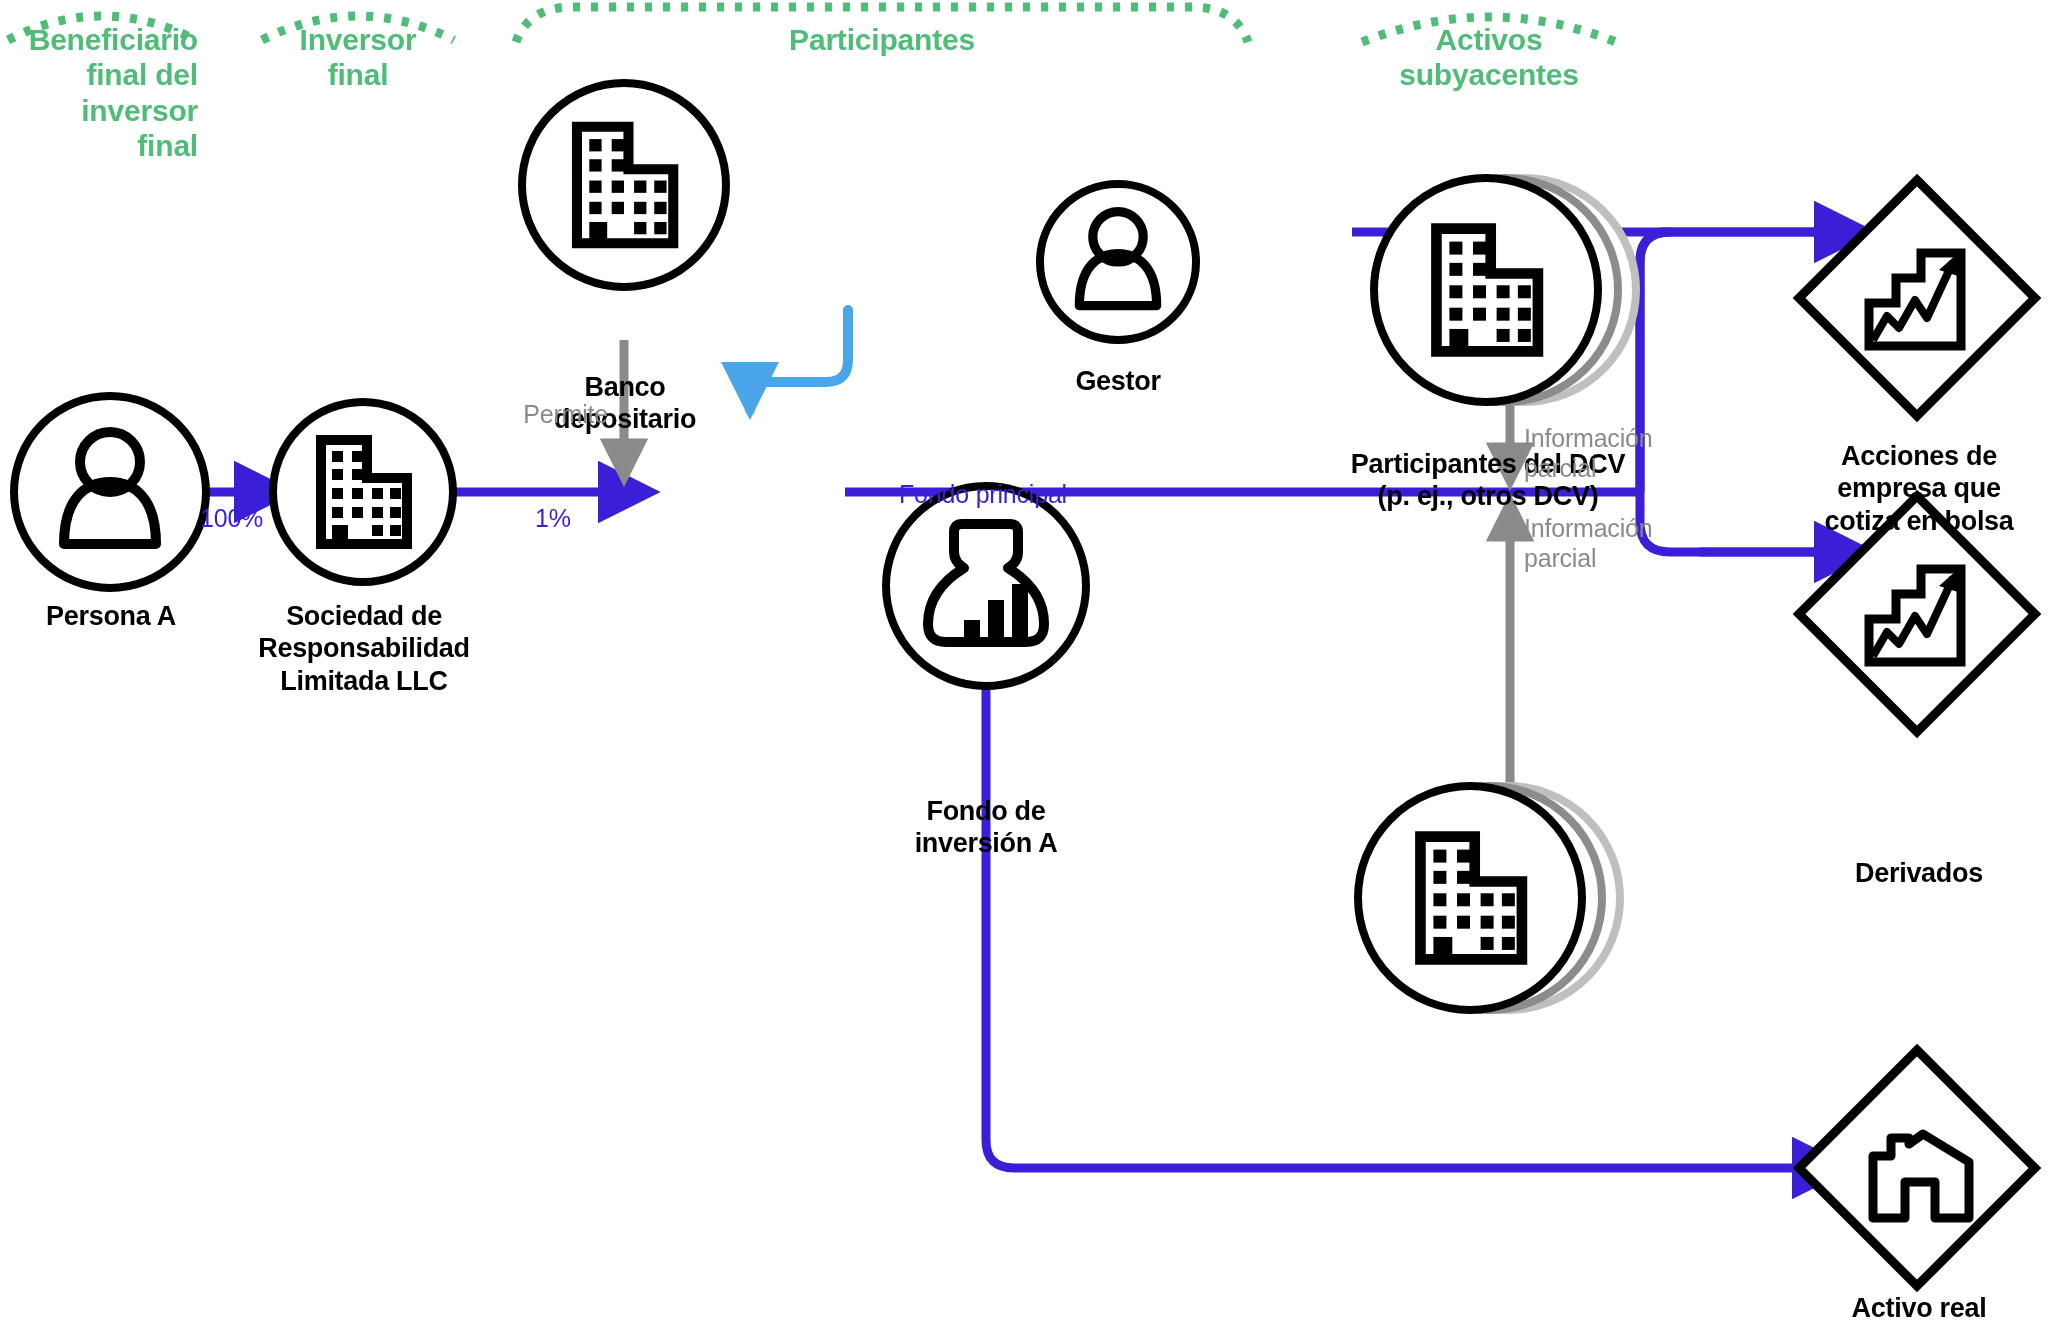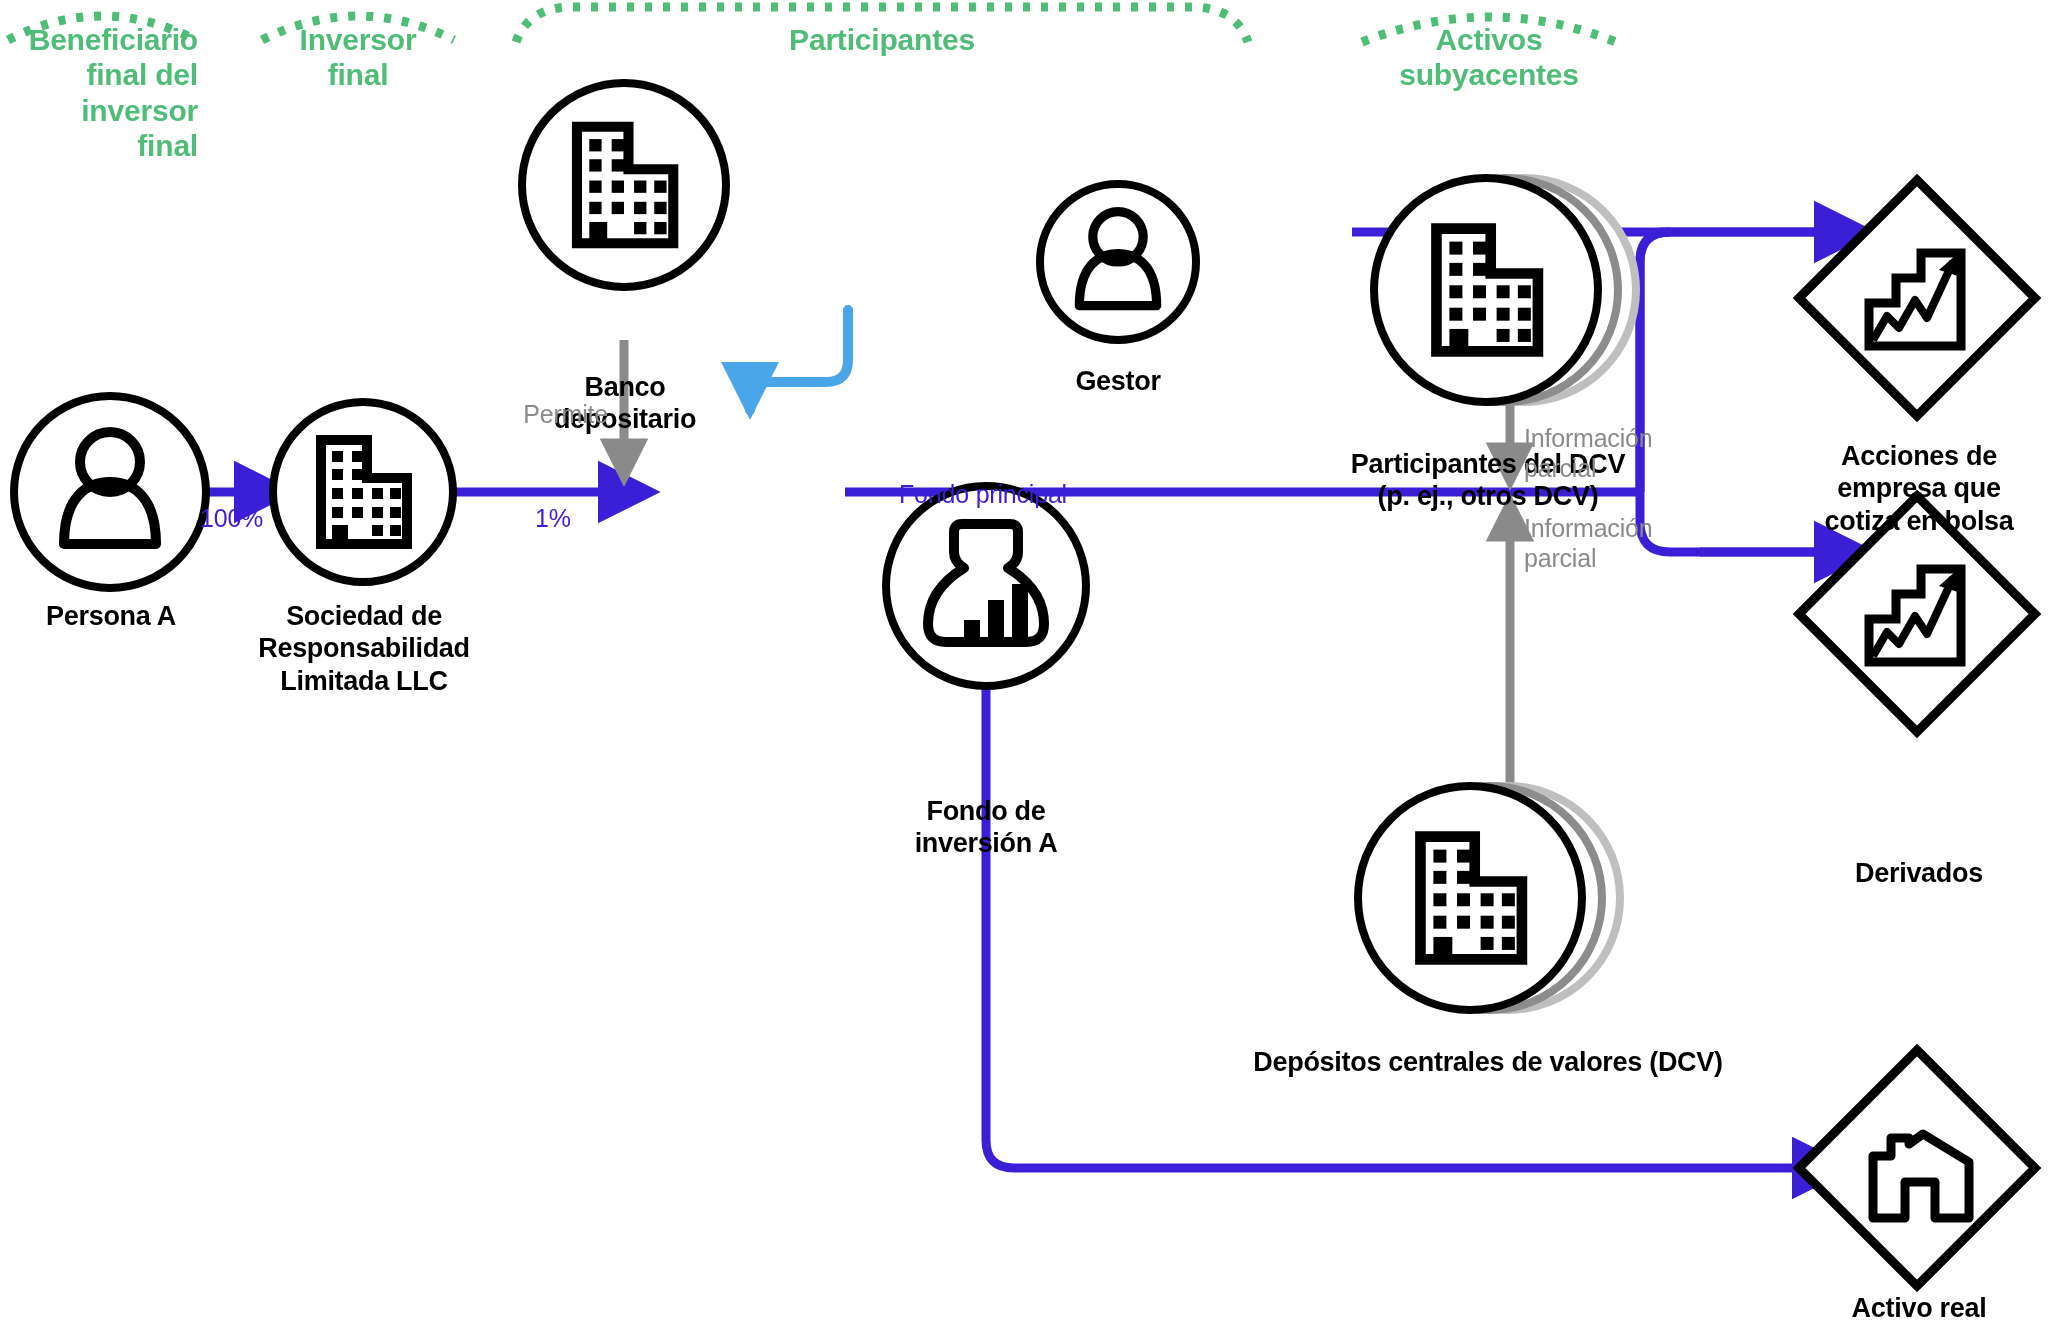--- a/index.html
+++ b/index.html
@@ -289,21 +289,20 @@
 Limitada LLC</div>
 
   <div class="node-label" style="left:1008px; top:365px; width:220px;">Gestor</div>
 
   <div class="node-label" style="left:1248px; top:448px; width:480px; white-space:pre-line;">Participantes del DCV
 (p. ej., otros DCV)</div>
 
   <div class="node-label" style="left:866px; top:795px; width:240px; white-space:pre-line;">Fondo de
 inversión A</div>
 
-  <div class="node-label" style="left:1118px; top:1046px; width:740px;">Depósitos centrales de valores (DCV)</div>
 
   <div class="node-label" style="left:1790px; top:440px; width:258px; white-space:pre-line;">Acciones de
 empresa que
 cotiza en bolsa</div>
 
   <div class="node-label" style="left:1790px; top:857px; width:258px;">Derivados</div>
 
   <div class="node-label" style="left:1790px; top:1292px; width:258px;">Activo real</div>
 
   <div class="edge-label violet" style="left:200px; top:504px; width:110px; text-align:left;">100%</div>

